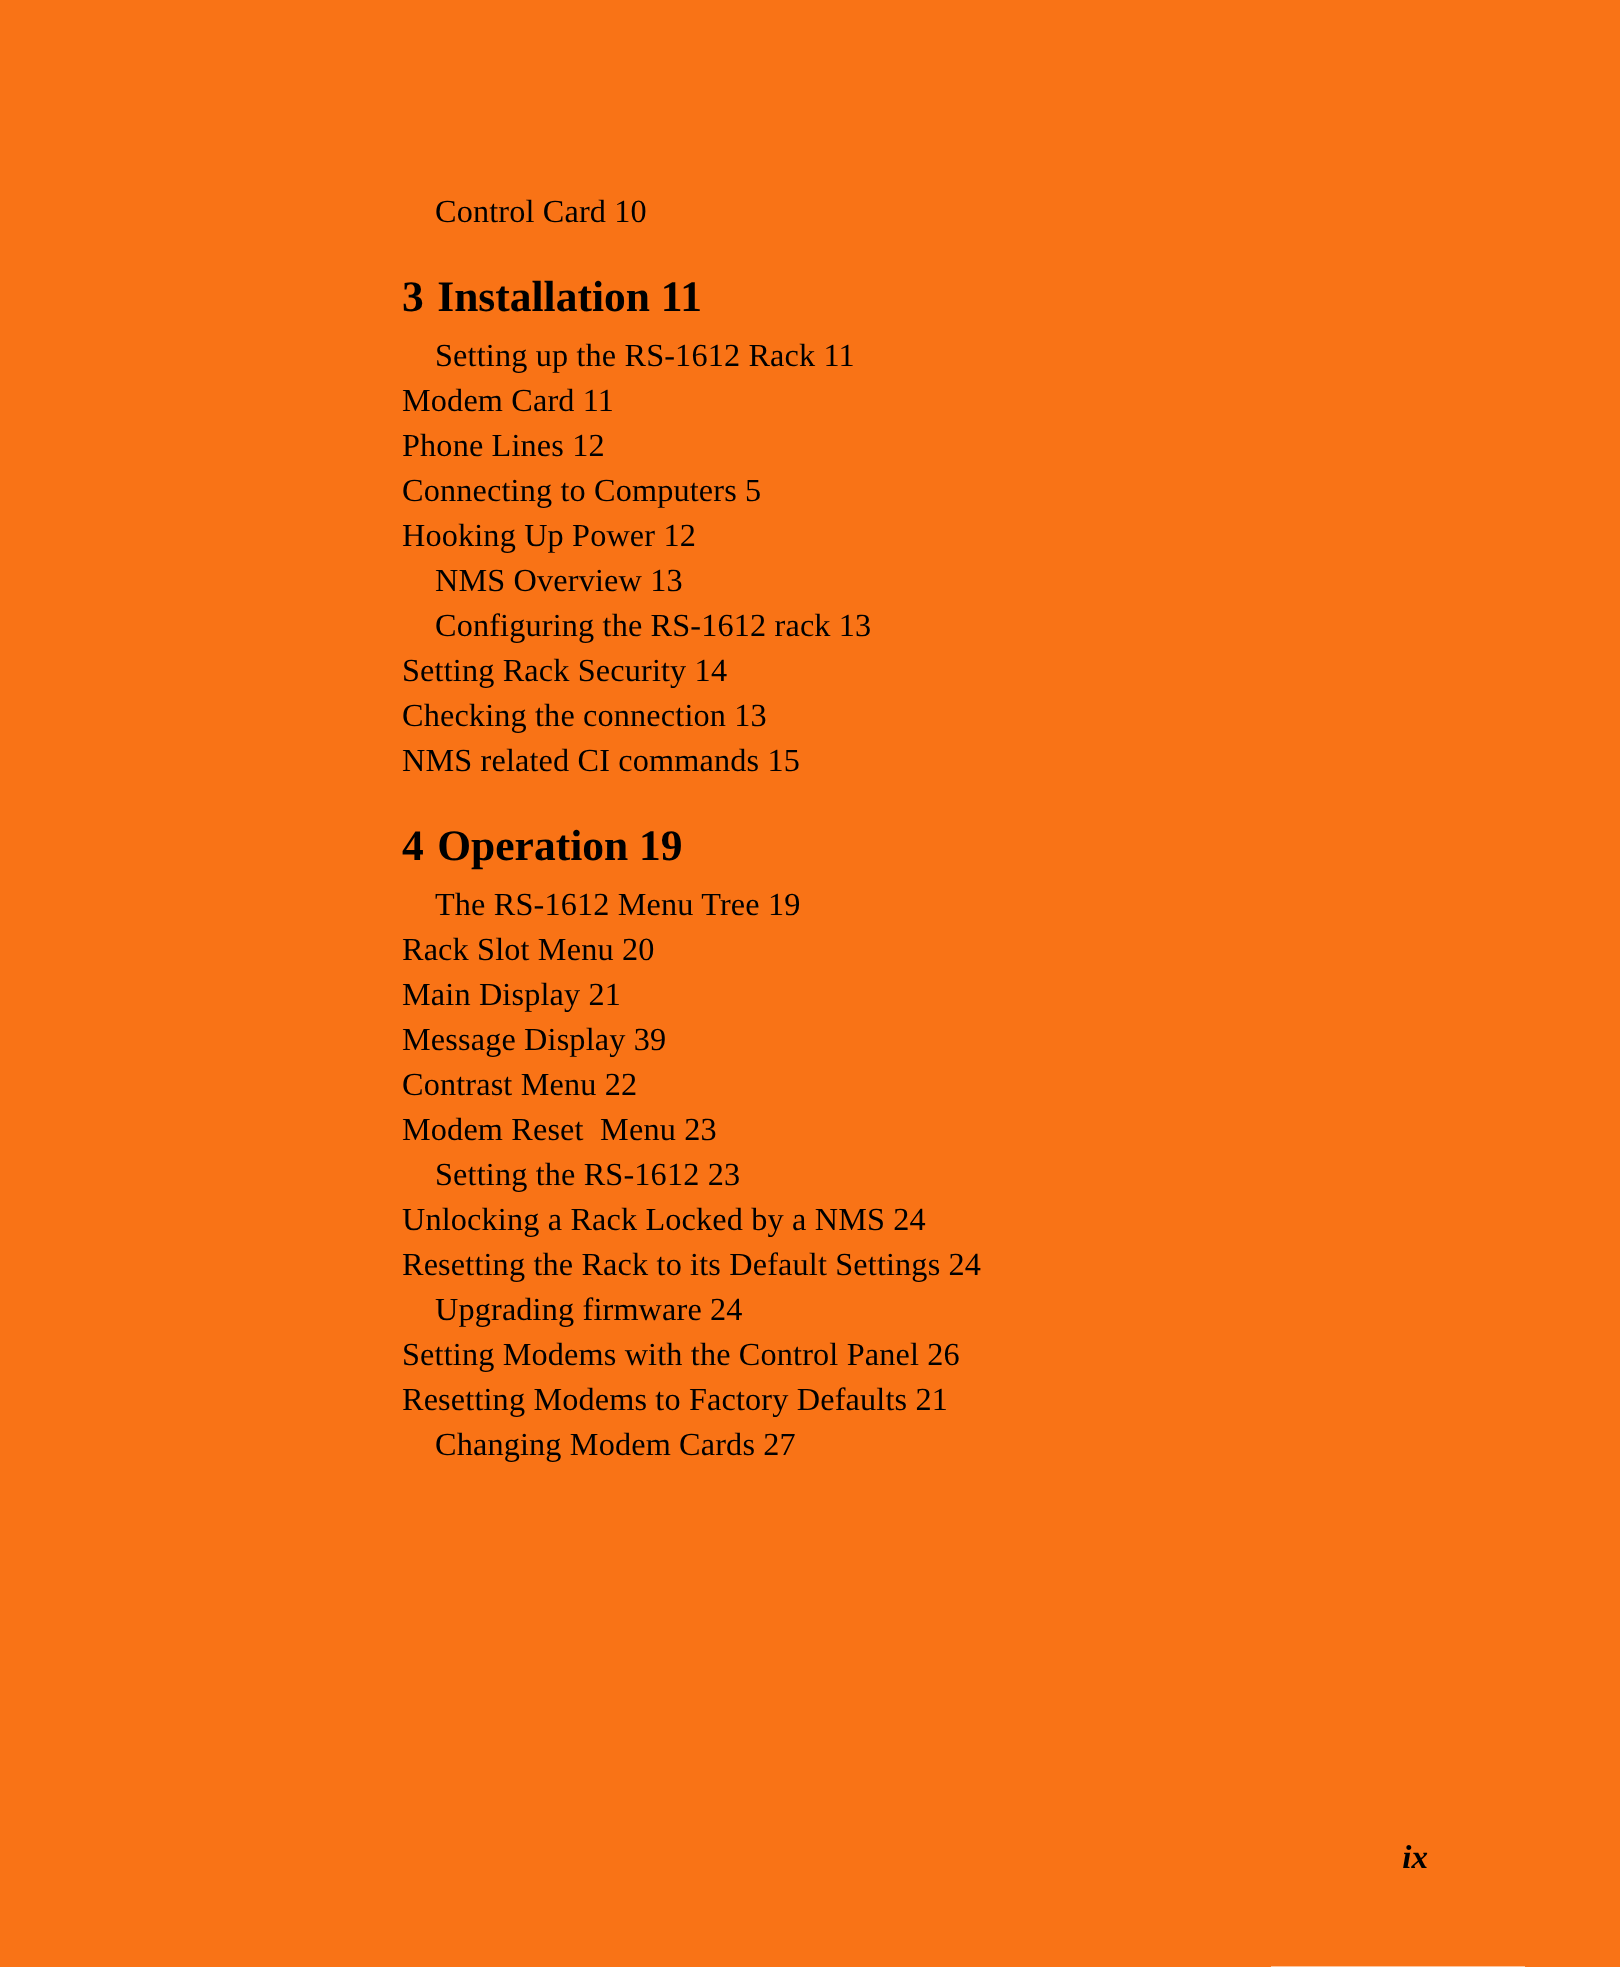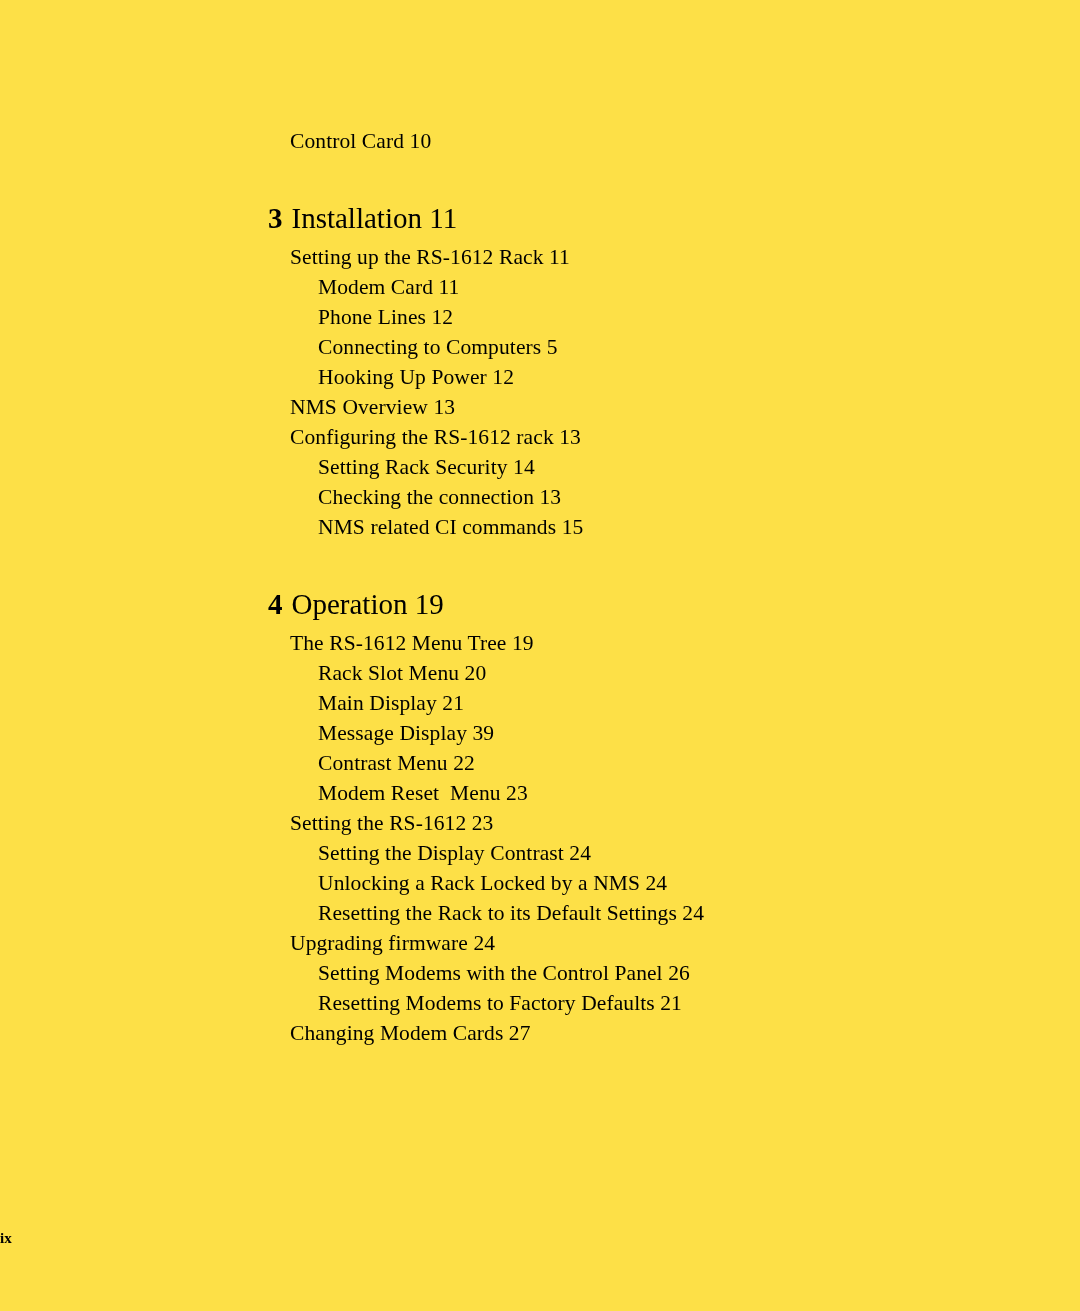--- a/index.html
+++ b/index.html
@@ -12,21 +12,21 @@
   body {
     font-family: "Liberation Serif", "DejaVu Serif", serif;
     color: #000000;
     -webkit-font-smoothing: antialiased;
   }
 
   .page {
     position: relative;
     width: 1080px;
     height: 1311px;
-    background: #fde047;
+    background: #f97316;
     overflow: hidden;
     box-sizing: border-box;
   }
 
   .toc {
     position: absolute;
     left: 268px;
     top: 126px;
     width: 760px;
   }
@@ -38,55 +38,55 @@
     line-height: 30px;
     white-space: pre;
     color: #000000;
     letter-spacing: 0.1px;
   }
 
   
   .lvl1 { margin-left: 22px; }
 
   
-  .lvl2 { margin-left: 50px; }
+  .lvl2 { }
 
   
   .chapter {
     display: flex;
     align-items: baseline;
     margin-left: 0px;
     margin-top: 23px;
     margin-bottom: 5px;
     font-size: 29px;
     line-height: 38px;
     white-space: pre;
   }
 
   .chapter-num {
     font-weight: bold;
     margin-right: 9px;
   }
 
   .chapter-title {
-    font-weight: normal;
-    margin-top: 20px;
+    font-weight: bold;
   }
 
   
   .folio {
     position: absolute;
     left: 0;
     top: 1224px;
     width: 952px;
-    text-align: left;
-    font-size: 15px;
+    text-align: right;
+    font-size: 22px;
     font-weight: bold;
     line-height: 28px;
     color: #000000;
+    font-style: italic;
   }
 </style>
 </head>
 <body>
 
 <div class="page">
 
   <div class="toc">
       <div class="entry lvl1">Control Card 10</div>
       <div class="chapter"><span class="chapter-num">3</span><span class="chapter-title">Installation 11</span></div>
@@ -101,21 +101,20 @@
       <div class="entry lvl2">Checking the connection 13</div>
       <div class="entry lvl2">NMS related CI commands 15</div>
       <div class="chapter"><span class="chapter-num">4</span><span class="chapter-title">Operation 19</span></div>
       <div class="entry lvl1">The RS-1612 Menu Tree 19</div>
       <div class="entry lvl2">Rack Slot Menu 20</div>
       <div class="entry lvl2">Main Display 21</div>
       <div class="entry lvl2">Message Display 39</div>
       <div class="entry lvl2">Contrast Menu 22</div>
       <div class="entry lvl2">Modem Reset  Menu 23</div>
       <div class="entry lvl1">Setting the RS-1612 23</div>
-      <div class="entry lvl2">Setting the Display Contrast 24</div>
       <div class="entry lvl2">Unlocking a Rack Locked by a NMS 24</div>
       <div class="entry lvl2">Resetting the Rack to its Default Settings 24</div>
       <div class="entry lvl1">Upgrading firmware 24</div>
       <div class="entry lvl2">Setting Modems with the Control Panel 26</div>
       <div class="entry lvl2">Resetting Modems to Factory Defaults 21</div>
       <div class="entry lvl1">Changing Modem Cards 27</div>
     </div>
 
   <div class="folio">ix</div>
 

